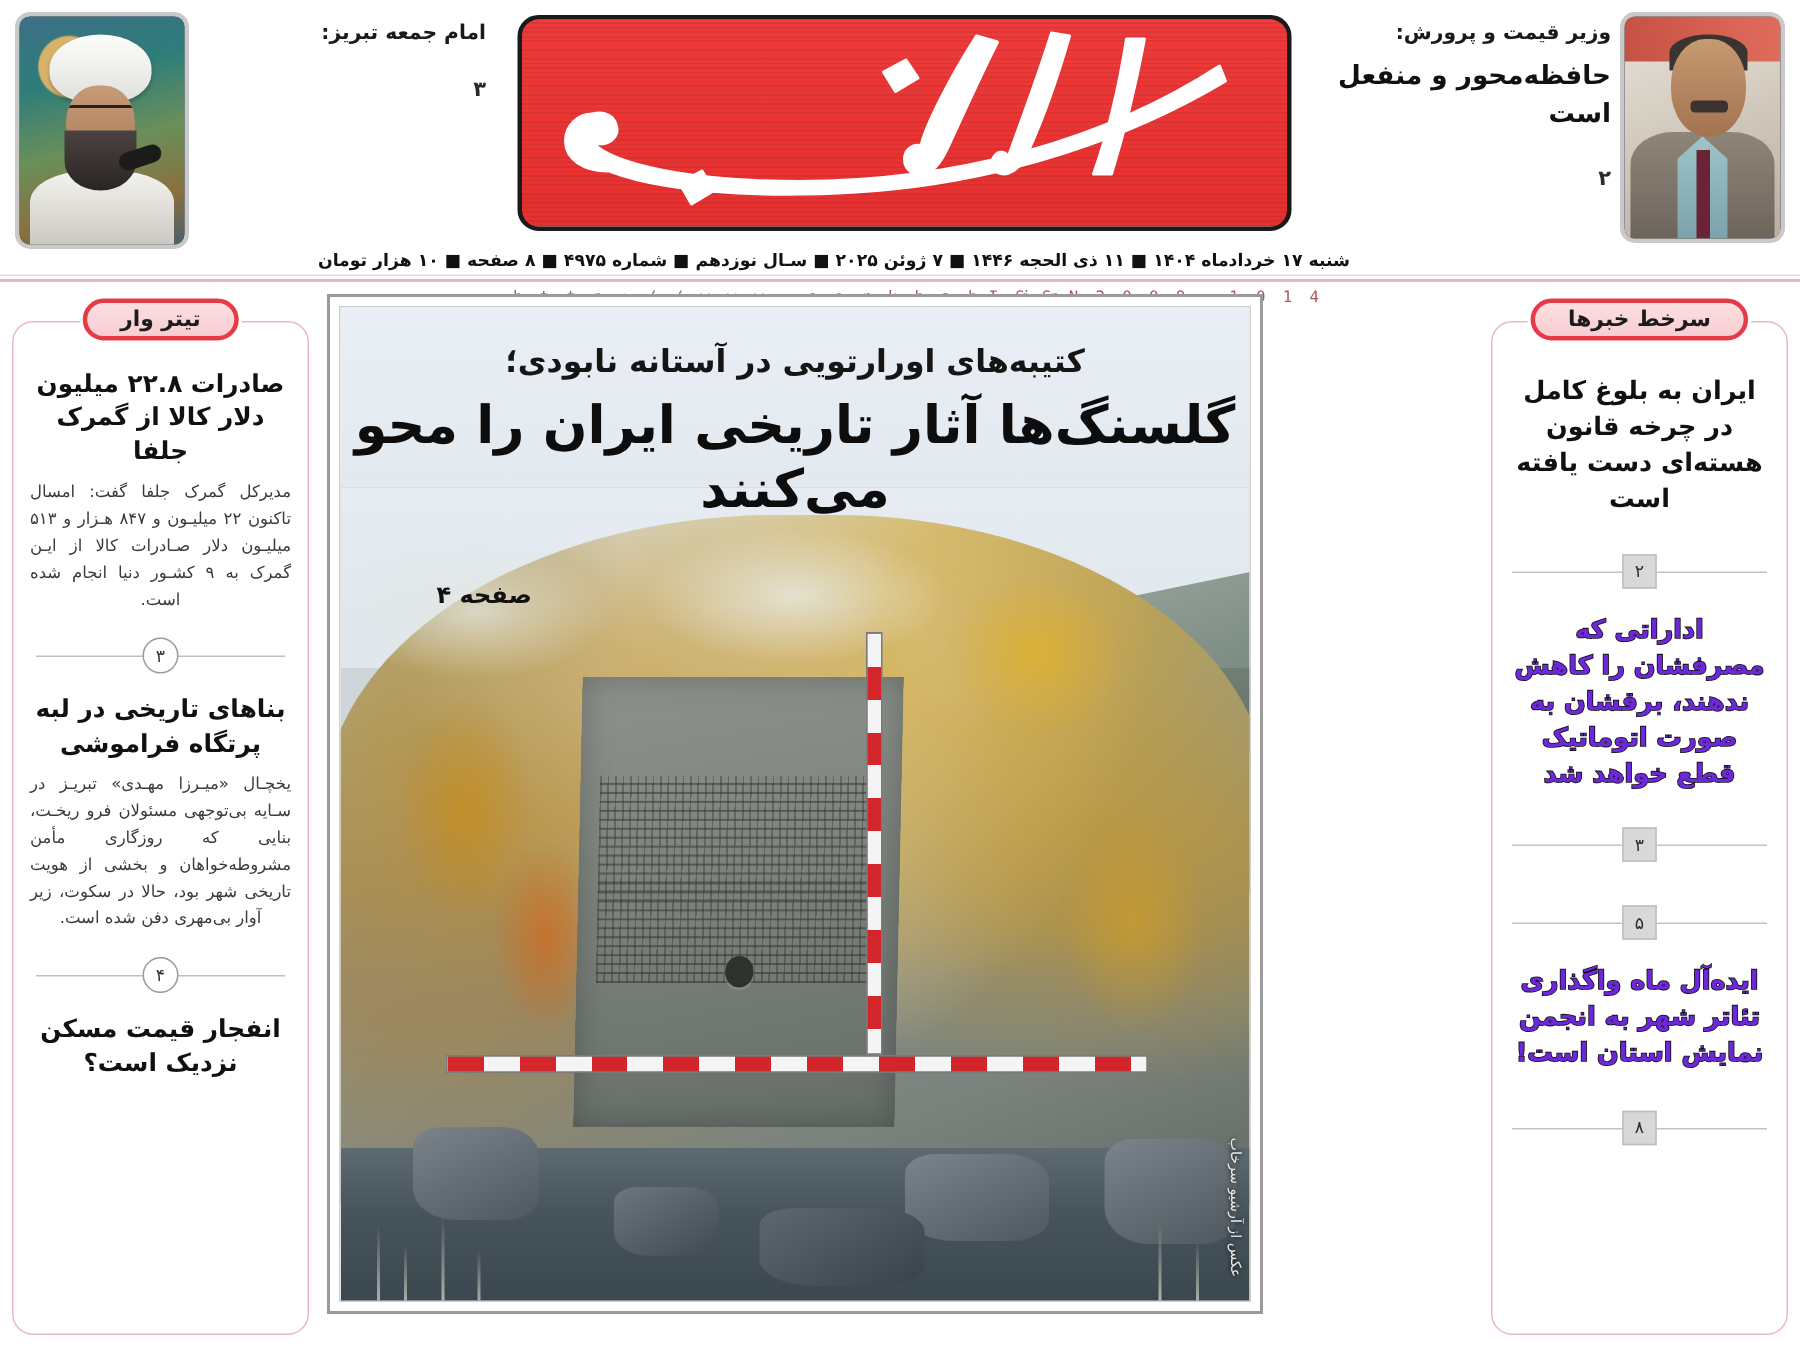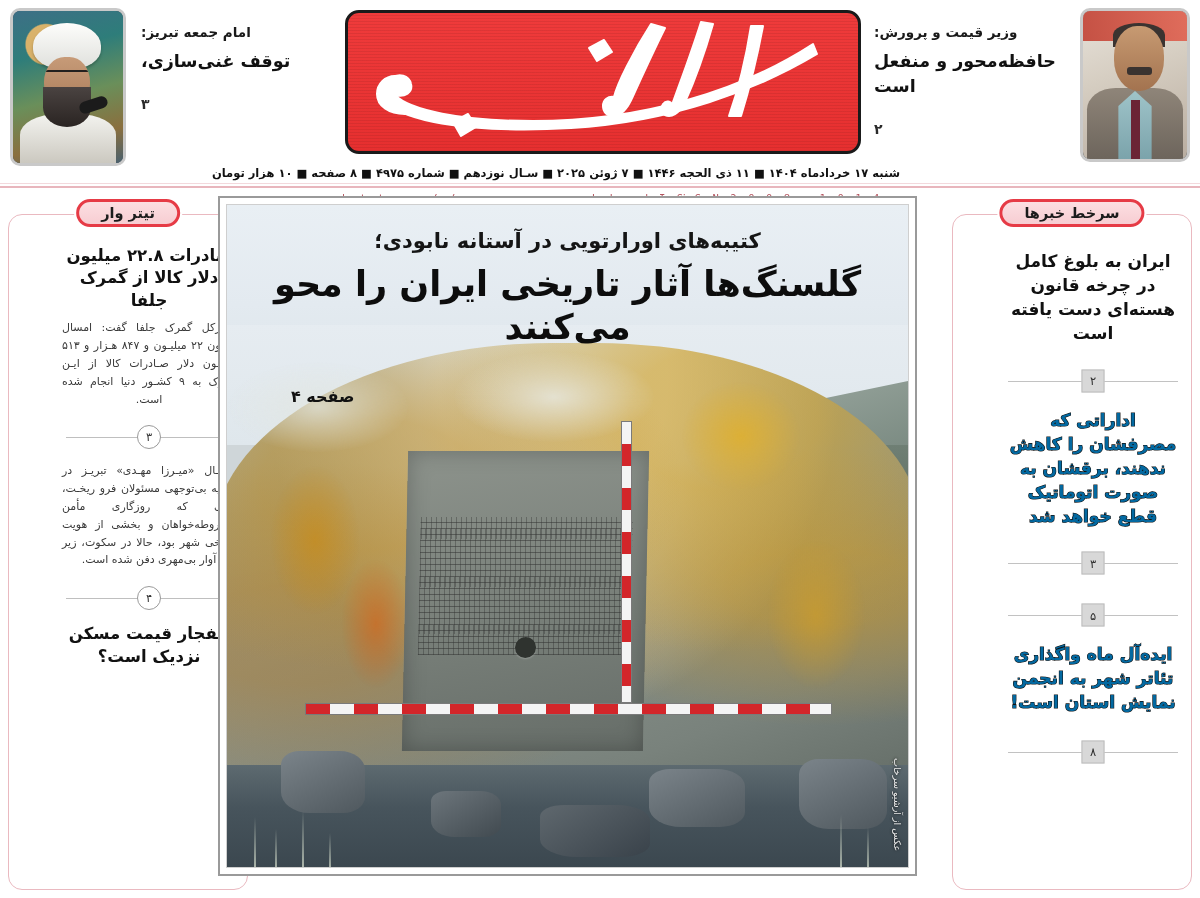--- a/index.html
+++ b/index.html
@@ -50,21 +50,21 @@
       background:linear-gradient(180deg,#c79a72,#a3734f);}
   .minister .hair{position:absolute;left:29%;top:8%;width:50%;height:16%;border-radius:50% 50% 0 0;
       background:#3a3330;}
   .minister .mous{position:absolute;left:42%;top:38%;width:24%;height:5%;background:#3a3330;border-radius:3px;}
   .minister .suit{position:absolute;left:4%;top:52%;width:92%;height:48%;border-radius:30% 30% 0 0;
       background:linear-gradient(180deg,#8f8579,#6d655c);}
   .minister .shirt{position:absolute;left:34%;top:54%;width:32%;height:46%;
       background:linear-gradient(180deg,#9fc4c9,#7ba3ab);clip-path:polygon(50% 0,100% 22%,100% 100%,0 100%,0 22%);}
   .minister .tie{position:absolute;left:46%;top:60%;width:9%;height:40%;background:#6b2435;}
 
-  .teaser{position:absolute;top:24px;text-align:left;margin-left:13px;}
+  .teaser{position:absolute;top:14px;text-align:right;}
   .teaser-left{left:128px;width:196px;}
   .teaser-right{right:126px;width:200px;}
   .teaser .kicker{
     font-size:13.5px;font-weight:bold;color:#1a1a1a;margin-bottom:9px;letter-spacing:0;
   }
   .teaser .tline{
     font-size:17.5px;font-weight:bold;color:#111;line-height:1.42;
   }
   .teaser .pg{
     margin-top:22px;font-size:14px;color:#2a2a2a;font-weight:bold;
@@ -99,21 +99,21 @@
     color:#b4555f;font-family:"DejaVu Sans Mono","Liberation Mono",monospace;direction:ltr;
   }
   .urlbar .i{
     position:absolute;right:318px;top:2px;font-size:10.5px;letter-spacing:2.6px;
     color:#b4555f;font-family:"DejaVu Sans Mono","Liberation Mono",monospace;direction:ltr;
   }
 
   
   .col{
     position:absolute;top:214px;
-    border:1.6px solid #eab9c0;border-radius:14px;background:#fff;padding-left:42px;
+    border:1.6px solid #eab9c0;border-radius:14px;background:#fff;
   }
   .col-left{left:8px;width:196px;height:674px;}
   .col-right{right:8px;width:196px;height:674px;}
 
   .col-badge{
     position:absolute;top:-16px;left:50%;transform:translateX(-50%);
     background:#ffffff;padding:0 2px;
   }
   .badge-pill{
     display:inline-block;
@@ -150,29 +150,29 @@
   .sep-square .num{
     position:absolute;left:50%;top:50%;transform:translate(-50%,-50%);
     width:21px;height:21px;background:#d8d8d8;border:1px solid #bdbdbd;
     display:flex;align-items:center;justify-content:center;
     font-size:11.5px;color:#2e2e2e;
   }
   .news-h{
     font-size:17px;font-weight:bold;color:#111;line-height:1.42;text-align:center;margin:0;
   }
   .news-h.outline{
-    color:#0369a1;
+    color:#6d28d9;
     -webkit-text-stroke:1.1px #111;
     paint-order:stroke fill;
     text-shadow:0 0 0 #111;
   }
 
   
   .center{
-    position:absolute;left:218px;top:196px;width:699px;height:680px;
+    position:absolute;left:218px;top:196px;width:624px;height:680px;
     border:2px solid #9a9a9a;background:#ffffff;padding:6px;box-sizing:border-box;
   }
   .center-in{position:relative;width:100%;height:100%;overflow:hidden;border:1px solid #cfcfcf;box-sizing:border-box;}
 
   .sky{
     position:absolute;left:0;top:0;width:100%;height:180px;
     background:linear-gradient(180deg,#e9eff4 0%,#e3eaf0 55%,#dde5ea 100%);
   }
 
   .headwrap{position:absolute;left:0;top:24px;width:100%;text-align:center;z-index:5;}
@@ -259,21 +259,20 @@
         <div class="robe"></div>
         <div class="face"></div>
         <div class="glass"></div>
         <div class="beard"></div>
         <div class="mic"></div>
       </div>
     </div>
 
     <div class="teaser teaser-left">
       <div class="kicker">امام جمعه تبریز:</div>
-      <div class="tline">توقف غنی‌سازی،</div>
       <div class="pg">۳</div>
     </div>
 
     <div class="masthead">
       <div class="mast-box"></div>
       <div class="mast-word">
         <svg width="470" height="122" viewBox="0 0 470 122" aria-label="سرخاب">
           <g fill="#ffffff" stroke="#ffffff" stroke-width="2" stroke-linejoin="round" stroke-linecap="round">
 
             <path d="M452 36 C 392 72, 306 104, 206 110 C 140 114, 72 110, 36 94
@@ -335,20 +334,21 @@
     <div class="col-inner">
 
       <h2 class="item-h">صادرات ۲۲.۸ میلیون دلار کالا از گمرک جلفا</h2>
       <p class="item-b">مدیرکل گمرک جلفا گفت: امسال تاکنون ۲۲ میلیـون و ۸۴۷ هـزار و ۵۱۳ میلیـون دلار صـادرات کالا از ایـن گمرک به ۹ کشـور دنیا انجام شده است.</p>
 
       <div class="sep-circle">
         <span class="line"></span>
         <span class="num">۳</span>
       </div>
 
+      <h2 class="item-h">بناهای تاریخی در لبه پرتگاه فراموشی</h2>
       <p class="item-b">یخچـال «میـرزا مهـدی» تبریـز در سـایه بی‌توجهی مسئولان فرو ریخـت، بنایی که روزگاری مأمن مشروطه‌خواهان و بخشی از هویت تاریخی شهر بود، حالا در سکوت، زیر آوار بی‌مهری دفن شده است.</p>
 
       <div class="sep-circle">
         <span class="line"></span>
         <span class="num">۴</span>
       </div>
 
       <h2 class="item-h">انفجار قیمت مسکن نزدیک است؟</h2>
 
       <div class="sep-circle" style="margin-top:46px;">

